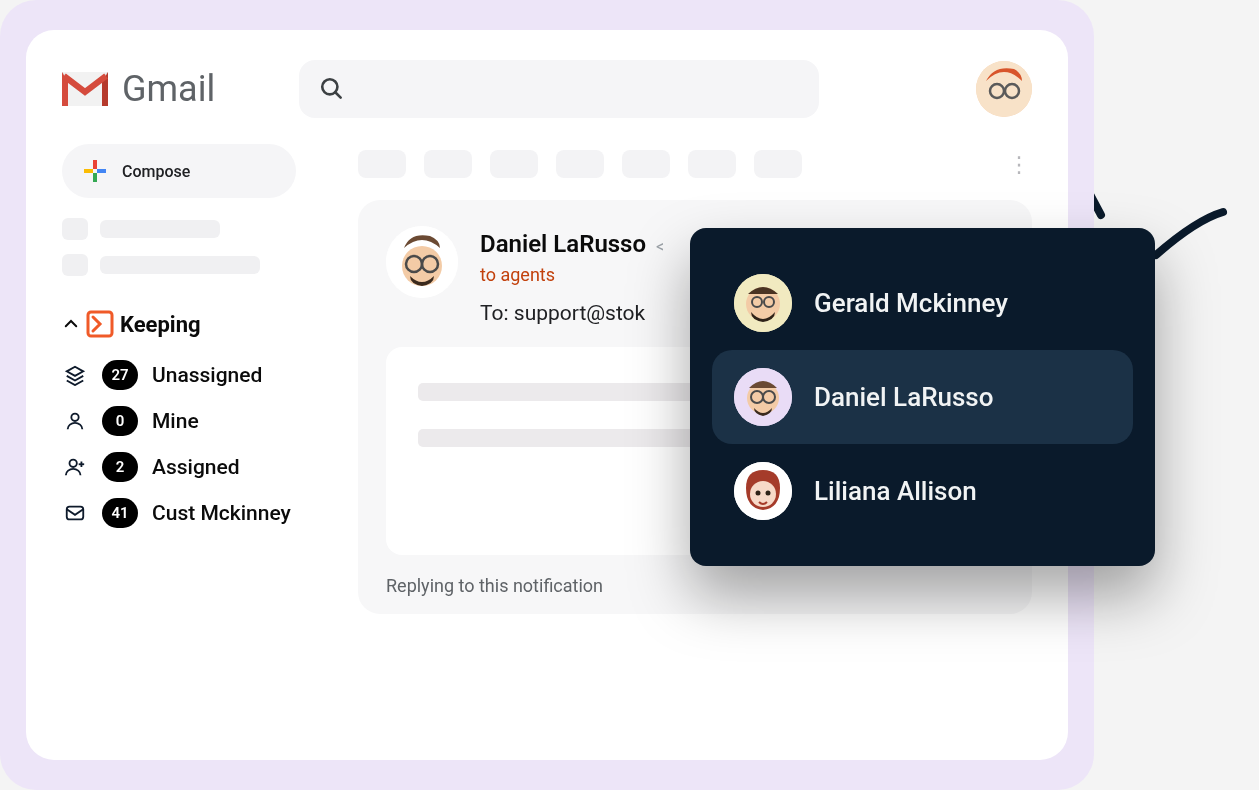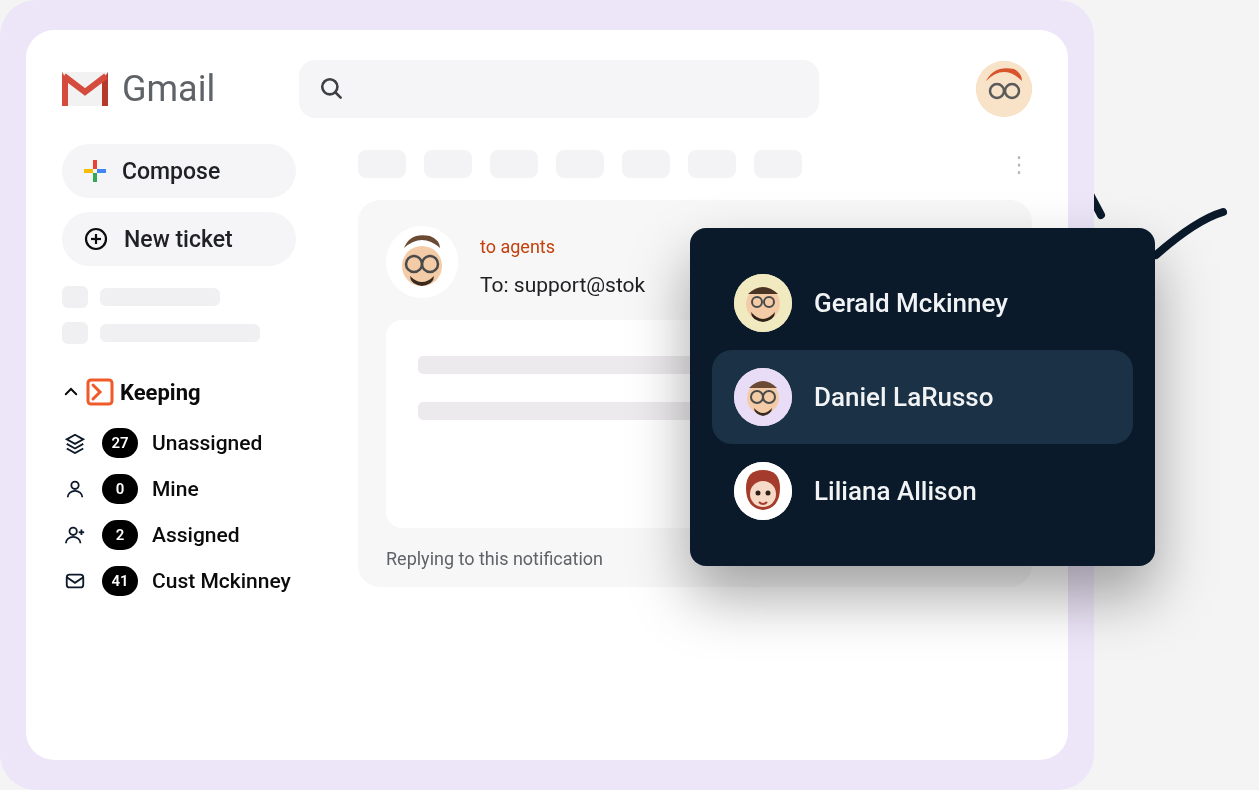--- a/index.html
+++ b/index.html
@@ -71,21 +71,21 @@
 }
 .sidebar { width: 260px; }
 .pill-btn {
   display: flex;
   align-items: center;
   gap: 16px;
   background: #f5f5f7;
   border-radius: 999px;
   height: 54px;
   padding: 0 22px;
-  font-size: 23px;
+  font-size: 16px;
   color: #202124;
   font-weight: 500;
   margin-bottom: 14px;
   cursor: pointer;
   width: fit-content;
   min-width: 234px;
 }
 .placeholder-rows { margin-top: 20px; margin-bottom: 34px; }
 .ph-row { display:flex; gap:12px; margin-bottom:14px; align-items:center;}
 .ph-sq { width:26px; height:22px; background:#f0f0f2; border-radius:6px;}
@@ -211,28 +211,20 @@
         <div class="pill-btn">
           <svg width="22" height="22" viewBox="0 0 22 22">
             <rect x="9" y="0" width="4" height="9" fill="#ea4335"></rect>
             <rect x="9" y="13" width="4" height="9" fill="#34a853"></rect>
             <rect x="0" y="9" width="9" height="4" fill="#fbbc04"></rect>
             <rect x="13" y="9" width="9" height="4" fill="#4285f4"></rect>
           </svg>
           <span>Compose</span>
         </div>
 
-        <div class="pill-btn">
-          <svg width="24" height="24" viewBox="0 0 24 24" fill="none" stroke="#0b0b0b" stroke-width="2.2">
-            <circle cx="12" cy="12" r="10"></circle>
-              <line x1="12" y1="7" x2="12" y2="17"></line>
-              <line x1="7" y1="12" x2="17" y2="12"></line>
-          </svg>
-          <span>New ticket</span>
-        </div>
 
         <div class="placeholder-rows">
           <div class="ph-row">
               <div class="ph-sq"></div>
               <div class="ph-bar"></div>
             </div>
           <div class="ph-row">
               <div class="ph-sq"></div>
               <div class="ph-bar long"></div>
             </div>
@@ -315,20 +307,24 @@
               <svg width="72" height="72" viewBox="0 0 72 72">
                 <circle cx="36" cy="36" r="36" fill="#ffffff"></circle>
                 <path d="M18 22 Q36 6 54 22 Q54 14 44 10 Q24 6 18 22" fill="#6b4a33"></path>
                 <circle cx="36" cy="40" r="20" fill="#f3cba6"></circle>
                 <circle cx="28" cy="38" r="8" fill="none" stroke="#4a4a4a" stroke-width="2.5"></circle>
                 <circle cx="44" cy="38" r="8" fill="none" stroke="#4a4a4a" stroke-width="2.5"></circle>
                 <path d="M24 50 Q36 62 48 50 Q48 58 36 60 Q24 58 24 50" fill="#3a2a1e"></path>
               </svg>
             </div>
             <div class="msg-meta">
+              <div>
+                <span class="sender-name">Daniel LaRusso</span>
+                <span class="angle">&lt;</span>
+              </div>
               <div class="to-agents">to agents</div>
               <div class="to-line">To: support@stok</div>
             </div>
           </div>
 
           <div class="body-box">
             <div class="body-line w1"></div>
             <div class="body-line w2"></div>
           </div>
 

